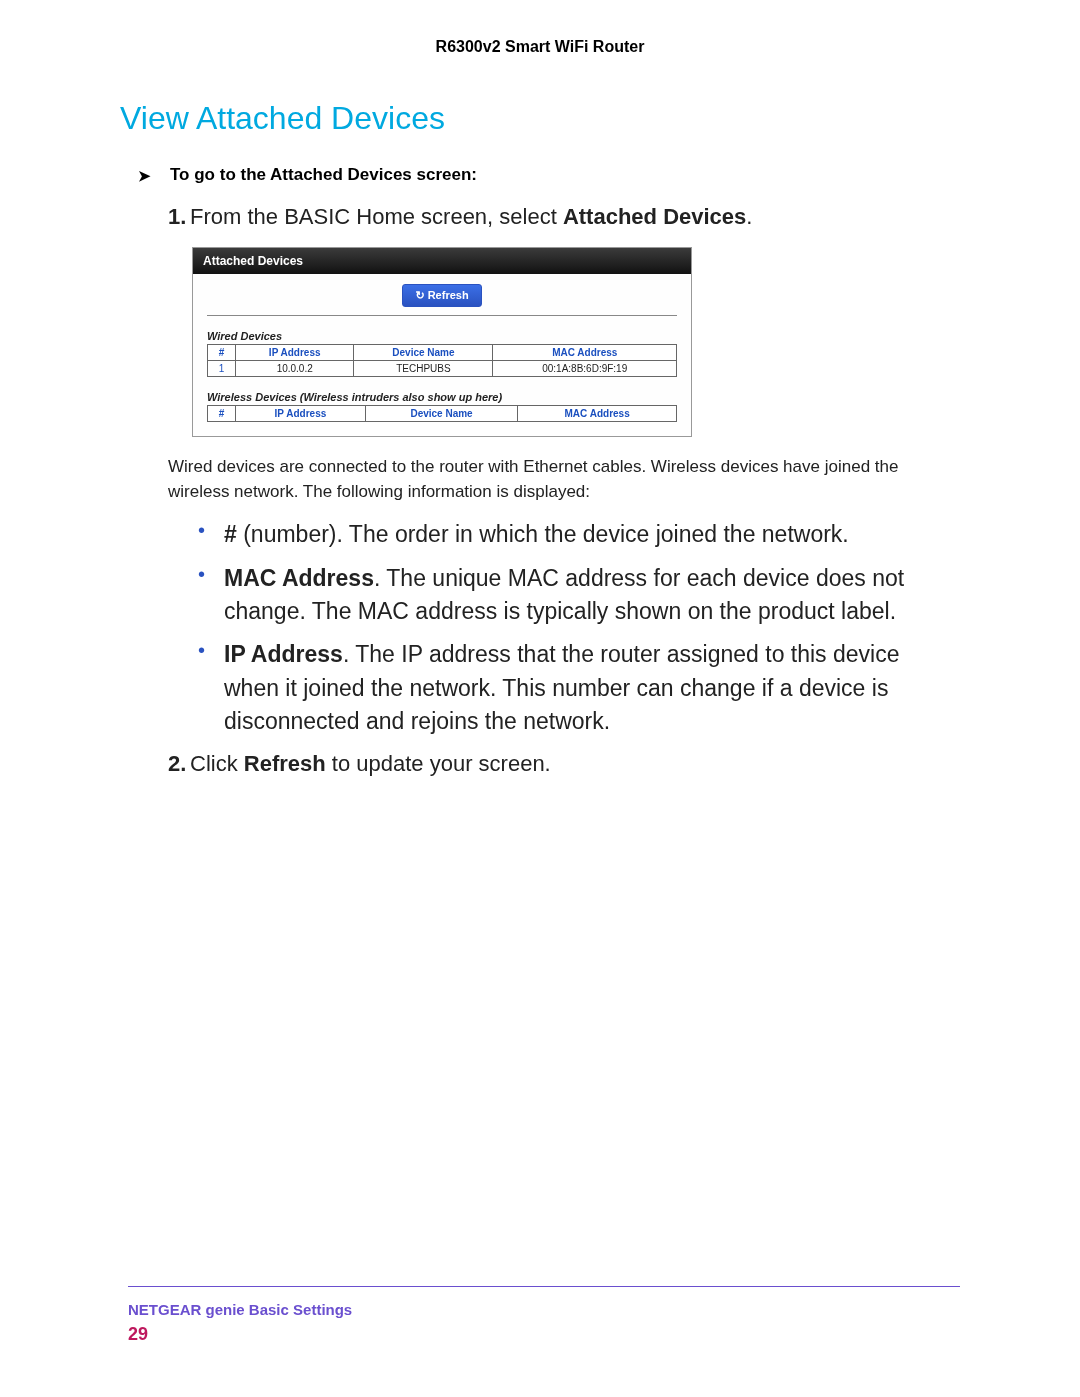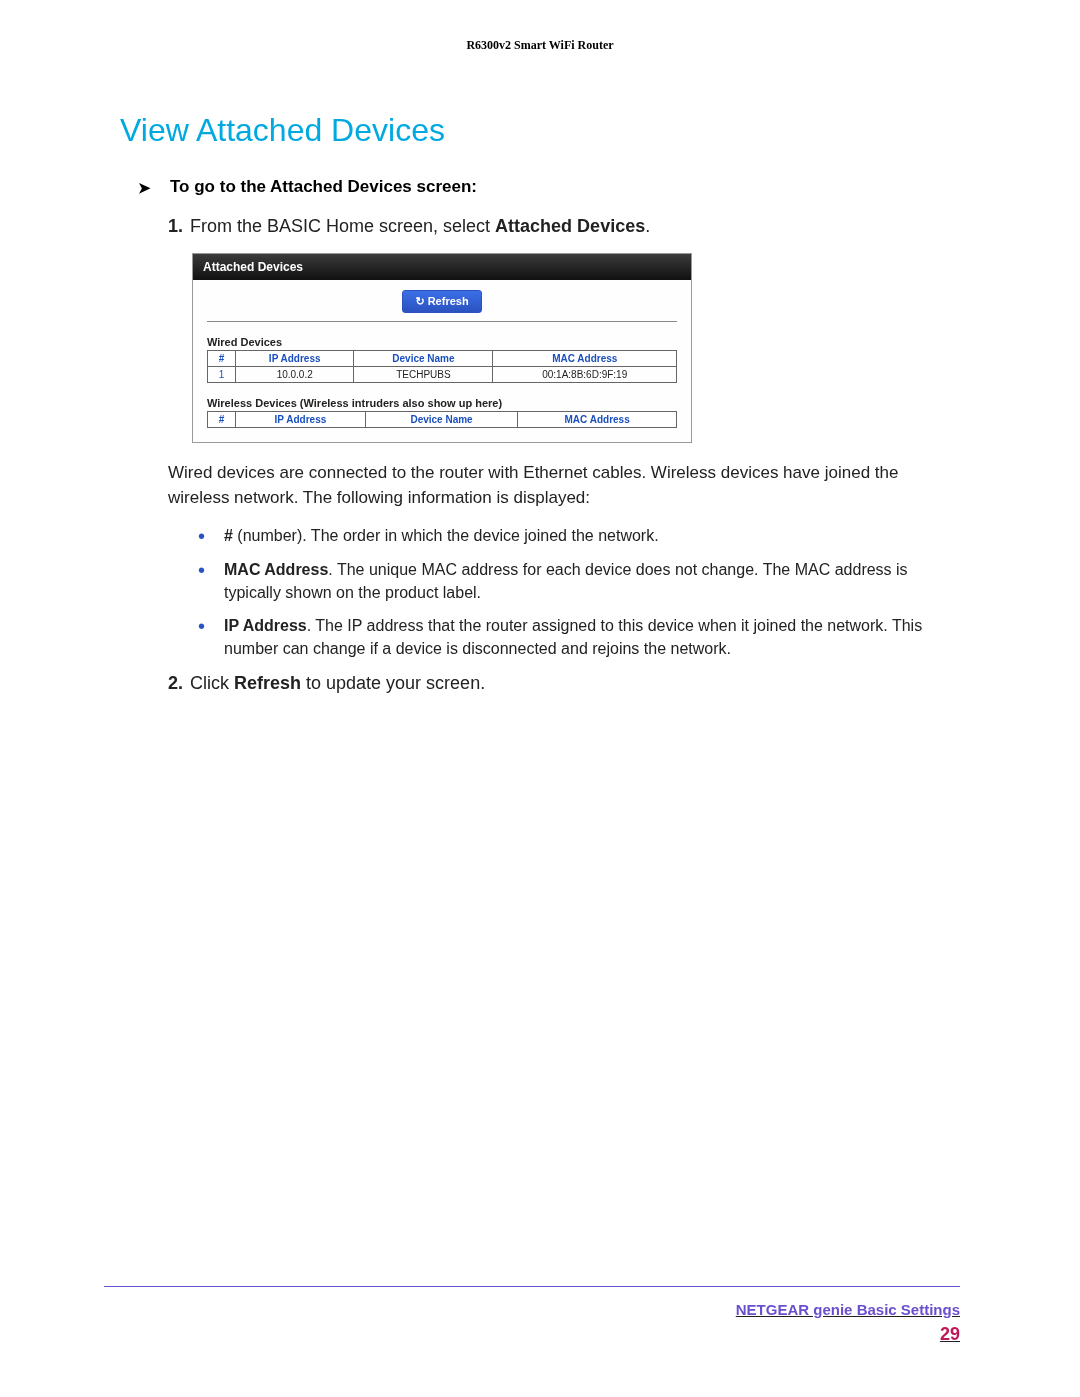--- a/index.html
+++ b/index.html
@@ -10,24 +10,23 @@
     font-family: Arial, Helvetica, sans-serif;
     color: #222;
     position: relative;
   }
   .page {
     padding: 38px 120px 0 120px;
   }
   .header-title {
     text-align: center;
     font-weight: 700;
-    font-size: 12px;
-    margin-bottom: 59px;
+    font-size: 16px;
+    margin-bottom: 44px;
     color: #000;
-    font-family: Liberation Serif, serif;
   }
   .section-title {
     color: #00a9e0;
     font-size: 32px;
     font-weight: 400;
     margin-bottom: 28px;
   }
   .intro {
     font-size: 17px;
     margin-left: 18px;
@@ -45,21 +44,21 @@
     display: inline-block;
     width: 18px;
     margin-right: 14px;
     font-weight: 700;
     font-size: 15px;
     vertical-align: middle;
   }
   .step {
     margin-left: 48px;
     margin-bottom: 12px;
-    font-size: 18px;
+    font-size: 22px;
     line-height: 1.45;
   }
   .step-num {
     font-weight: 700;
     display: inline-block;
     width: 22px;
   }
   .bold { font-weight: 700; }
   .screenshot-wrap {
     margin: 14px 0 18px 72px;
@@ -95,20 +94,21 @@
   }
   .divider {
     border: 0;
     border-top: 1px solid #888;
     margin: 4px 0 10px 0;
   }
   .subhead {
     font-weight: 700;
     font-size: 11px;
     margin: 14px 0 2px 0;
+    font-style: italic;
   }
   .devtable {
     width: 100%;
     border-collapse: collapse;
     font-size: 10px;
   }
   .devtable th, .devtable td {
     border: 1px solid #666;
     padding: 2px 4px;
     text-align: center;
@@ -125,41 +125,40 @@
     line-height: 1.45;
     margin-bottom: 14px;
   }
   .bullets {
     margin-left: 78px;
     margin-bottom: 10px;
   }
   .bullets li {
     list-style: none;
     position: relative;
-    font-size: 16px;
+    font-size: 23px;
     line-height: 1.45;
     margin-bottom: 10px;
     padding-left: 26px;
   }
   .bullets li::before {
     content: "•";
     position: absolute;
     left: 0;
     color: #2a52c0;
     font-size: 20px;
     line-height: 1;
     top: 2px;
   }
   .footer {
     position: absolute;
-    left: 104px;
+    left: 128px;
     right: 120px;
     bottom: 52px;
-    text-align: right;
-    text-decoration: underline;
+    text-align: left;
   }
   .footer-rule {
     border: 0;
     border-top: 1.5px solid #6a4fcf;
     margin-bottom: 14px;
   }
   .footer-title {
     color: #6a4fcf;
     font-weight: 700;
     font-size: 15px;

